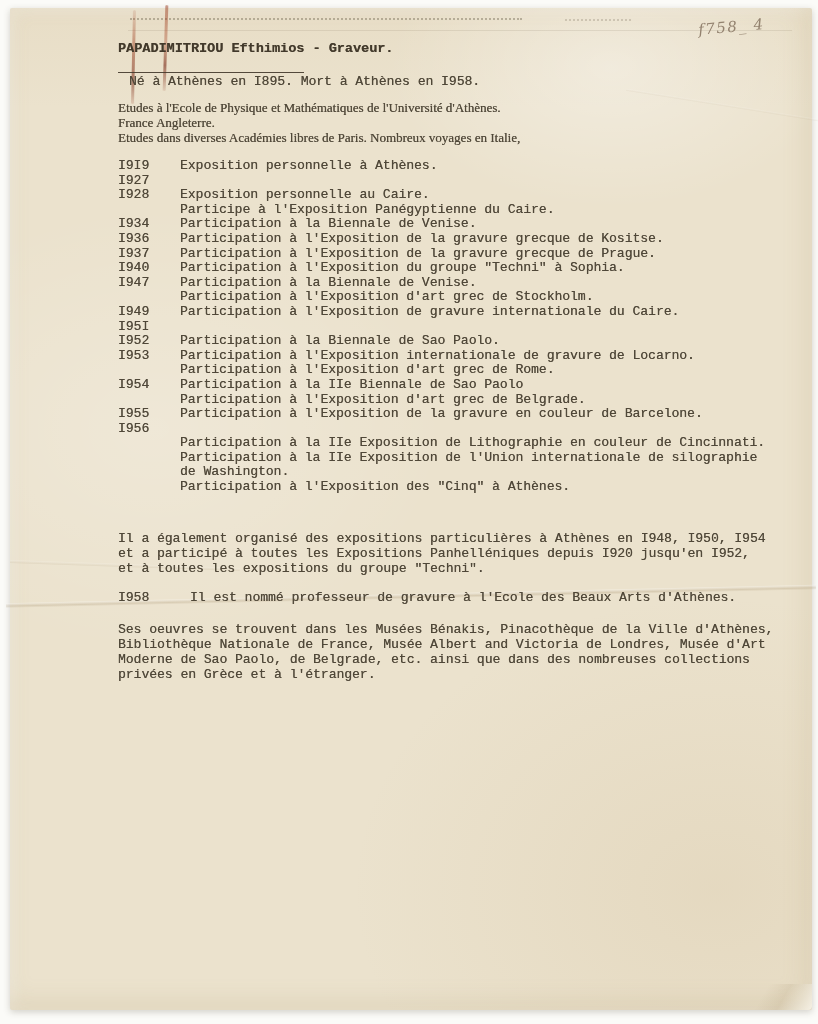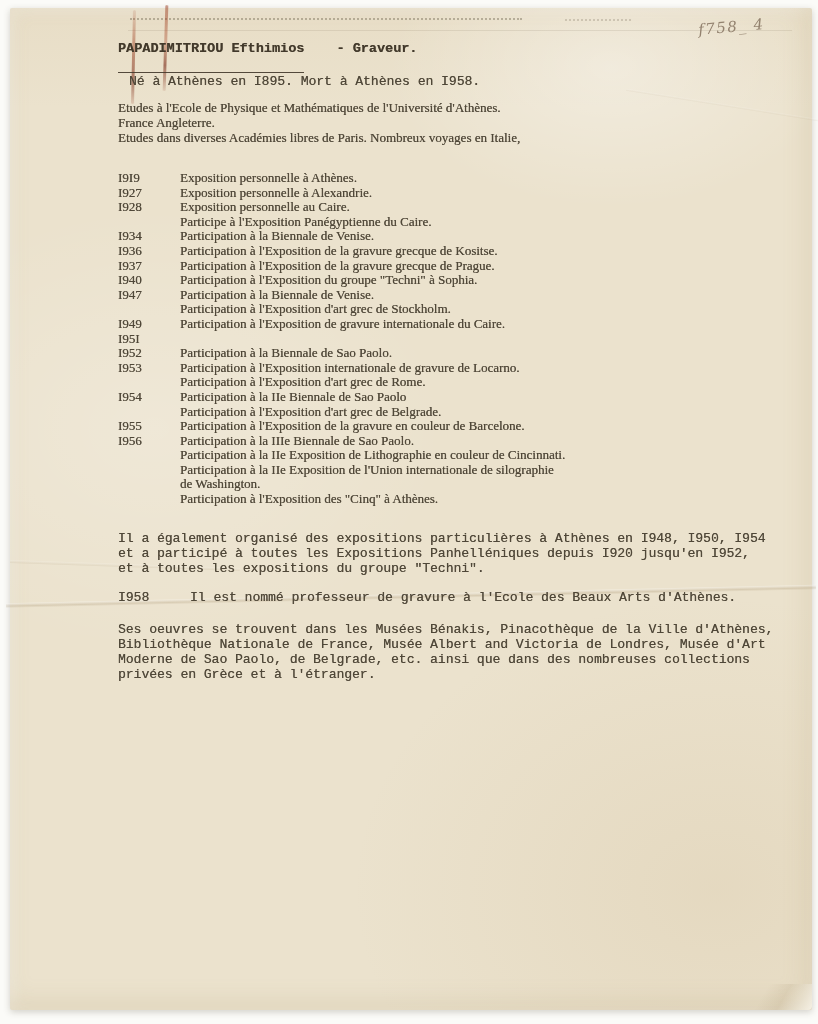--- a/index.html
+++ b/index.html
@@ -23,25 +23,25 @@
       inset -5px -7px 24px rgba(168,142,96,0.18),
       inset 3px 3px 14px rgba(255,255,255,0.35);
     border-radius:2px;
   }
   .ink{color:#4f4738;text-shadow:0.25px 0 rgba(79,71,56,0.75);}
   .content{position:absolute;left:0;top:0;width:100%;height:100%;font-size:13px;line-height:14.6px;}
   .nowrap{white-space:nowrap;}
 
   .doc-title{position:absolute;left:108px;top:34px;font-weight:bold;color:#42392b;font-size:13.5px;}
   .doc-title .name{border-bottom:1.6px solid rgba(66,57,43,0.9);padding-bottom:16px;}
-  .doc-title .role{margin-left:24px;}
+  .doc-title .role{margin-left:0;}
 
   .vital{position:absolute;left:119px;top:67px;}
   .studies{position:absolute;left:108px;top:92px;line-height:15px;font-family:Liberation Serif, serif;}
-  .timeline{position:absolute;left:108px;top:163px;font-family:Liberation Serif, serif;}
+  .timeline{position:absolute;left:108px;top:151px;}
   .trow{display:flex;height:14.6px;}
   .trow .ycell{width:62px;flex:0 0 62px;}
   .summary{position:absolute;left:108px;top:523px;line-height:15px;}
   .appointment{position:absolute;left:108px;top:583px;display:flex;}
   .appointment .ycell{width:72px;flex:0 0 72px;}
   .collections{position:absolute;left:108px;top:614px;line-height:15px;}
 
   
   .dotted-line{position:absolute;left:120px;top:10px;width:392px;height:0;
     border-top:2px dotted rgba(110,100,78,0.42);}
@@ -106,21 +106,20 @@
 
       <div class="timeline">
 
           <div class="trow">
             <span class="ycell">I9I9</span>
             <span class="nowrap">Exposition personnelle à Athènes.</span>
           </div>
 
           <div class="trow">
             <span class="ycell">I927</span>
-            <span class="nowrap">Exposition personnelle à Alexandrie.</span>
           </div>
 
           <div class="trow">
             <span class="ycell">I928</span>
             <span class="nowrap">Exposition personnelle au Caire.</span>
           </div>
 
           <div class="trow">
             <span class="ycell"></span>
             <span class="nowrap">Participe à l'Exposition Panégyptienne du Caire.</span>
@@ -190,21 +189,20 @@
             <span class="nowrap">Participation à l'Exposition d'art grec de Belgrade.</span>
           </div>
 
           <div class="trow">
             <span class="ycell">I955</span>
             <span class="nowrap">Participation à l'Exposition de la gravure en couleur de Barcelone.</span>
           </div>
 
           <div class="trow">
             <span class="ycell">I956</span>
-            <span class="nowrap">Participation à la IIIe Biennale de Sao Paolo.</span>
           </div>
 
           <div class="trow">
             <span class="ycell"></span>
             <span class="nowrap">Participation à la IIe Exposition de Lithographie en couleur de Cincinnati.</span>
           </div>
 
           <div class="trow">
             <span class="ycell"></span>
             <span class="nowrap">Participation à la IIe Exposition de l'Union internationale de silographie</span>

